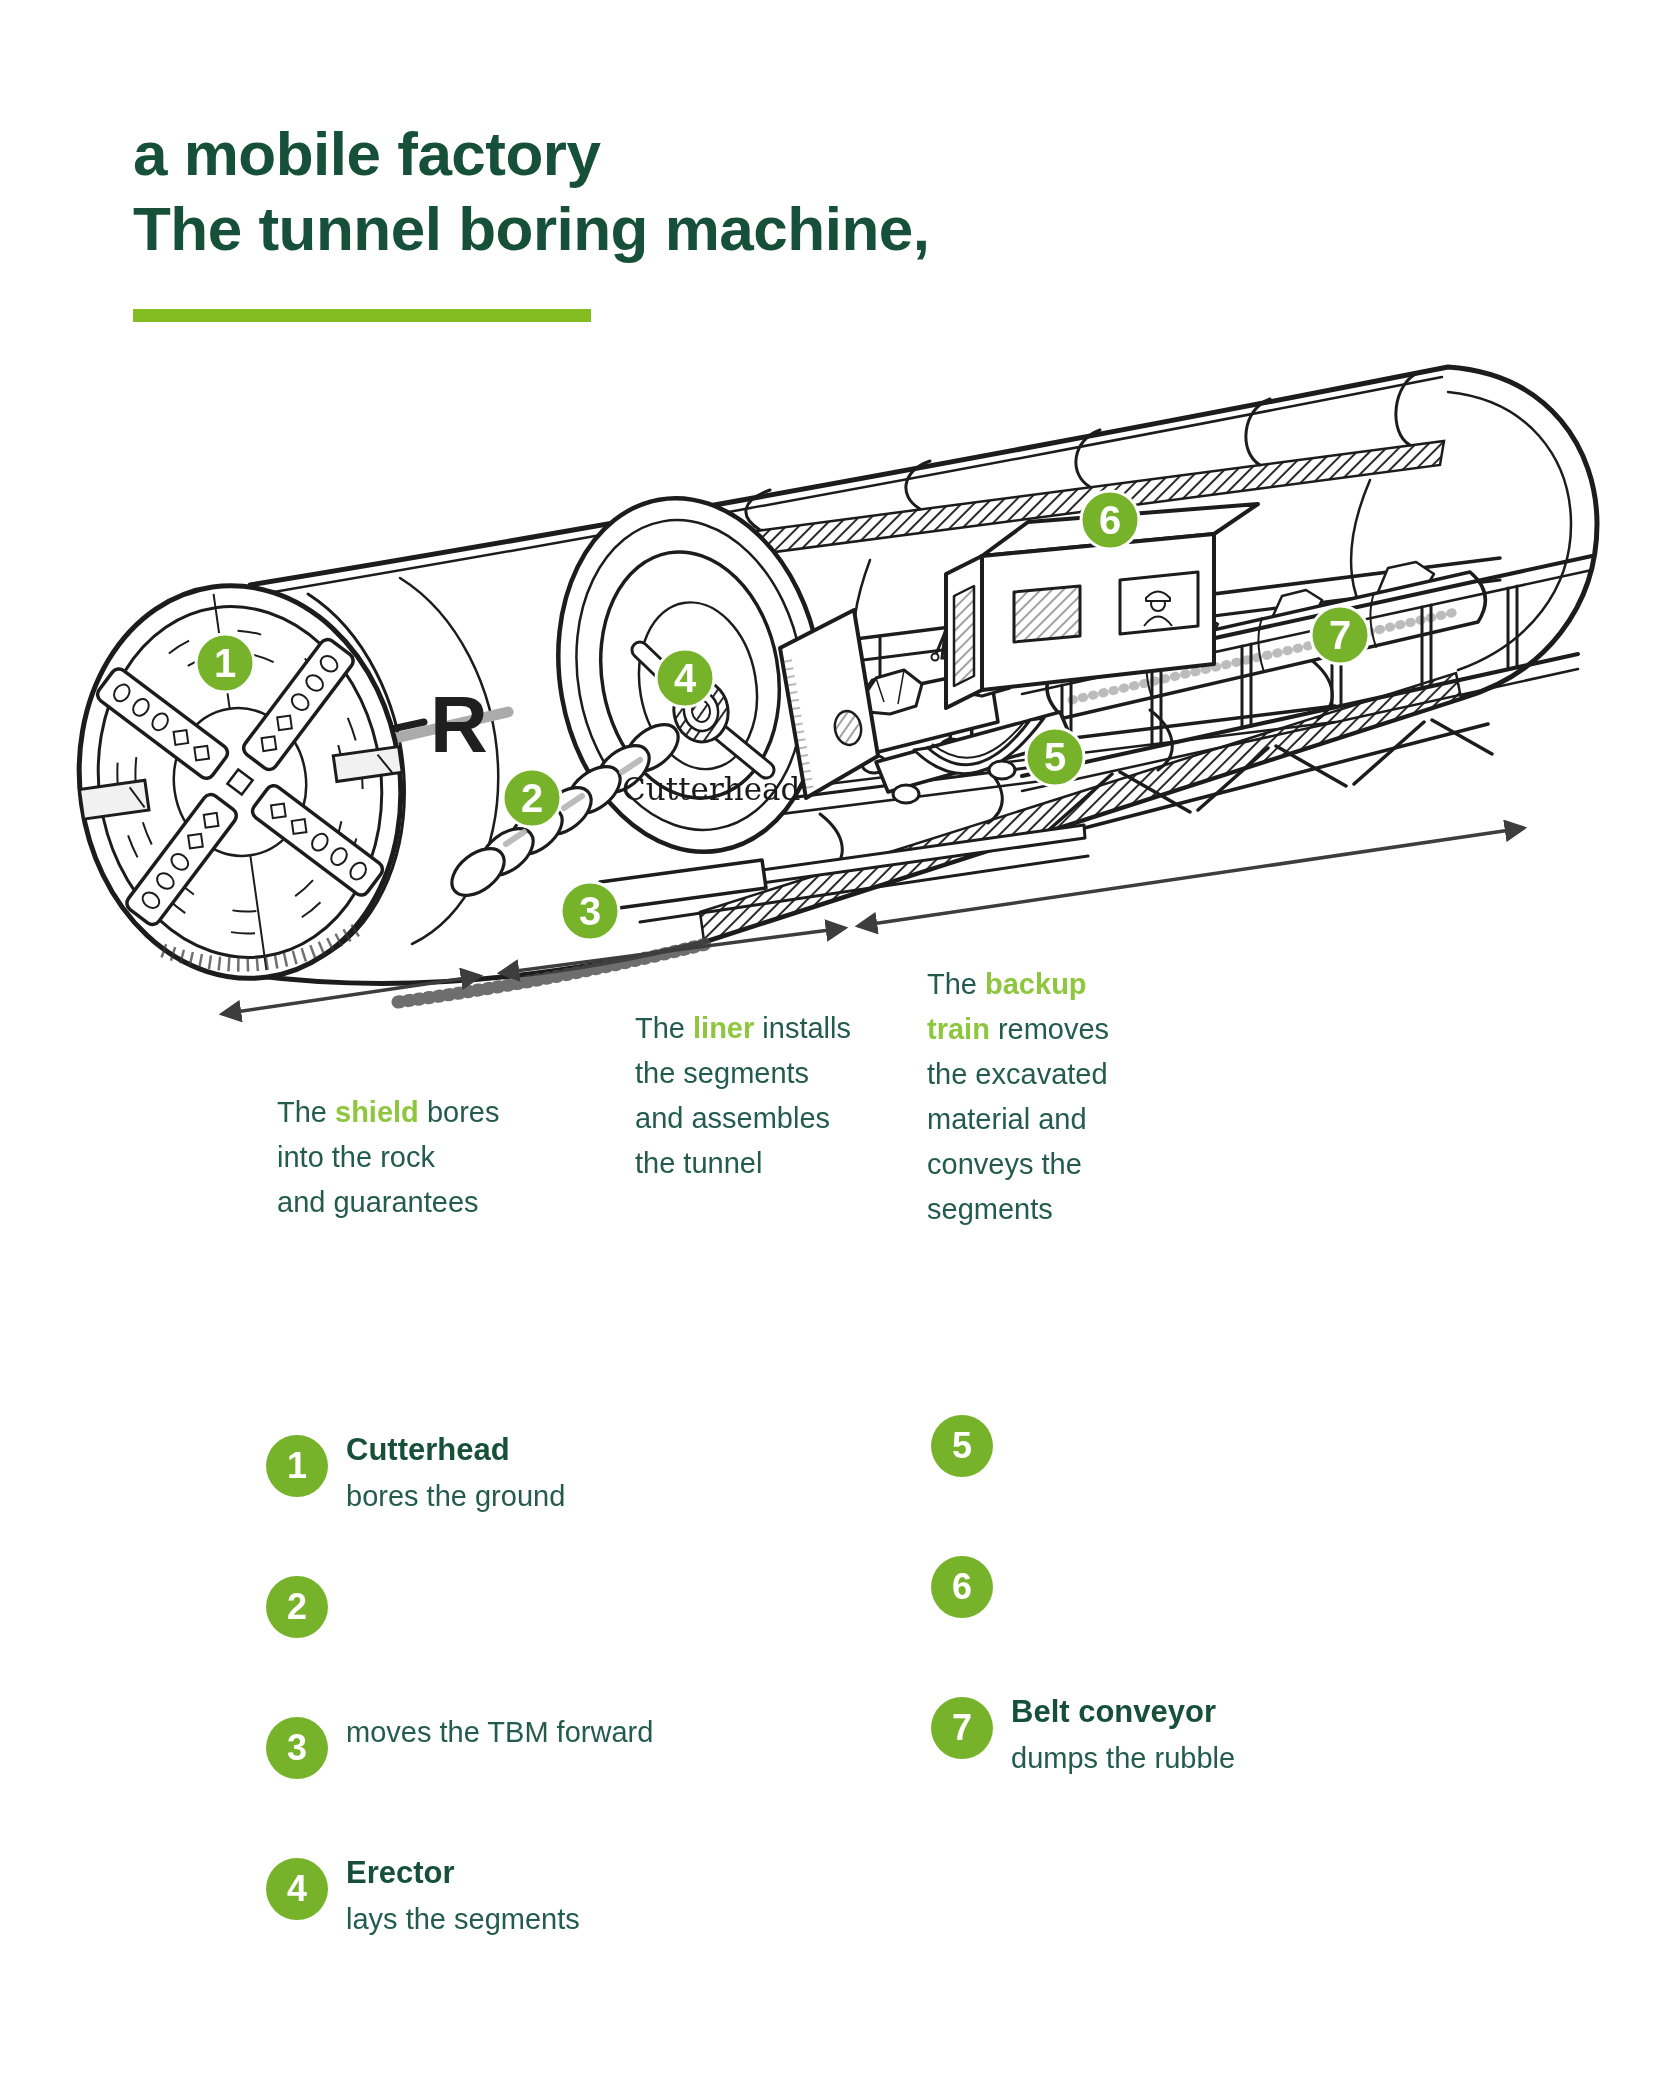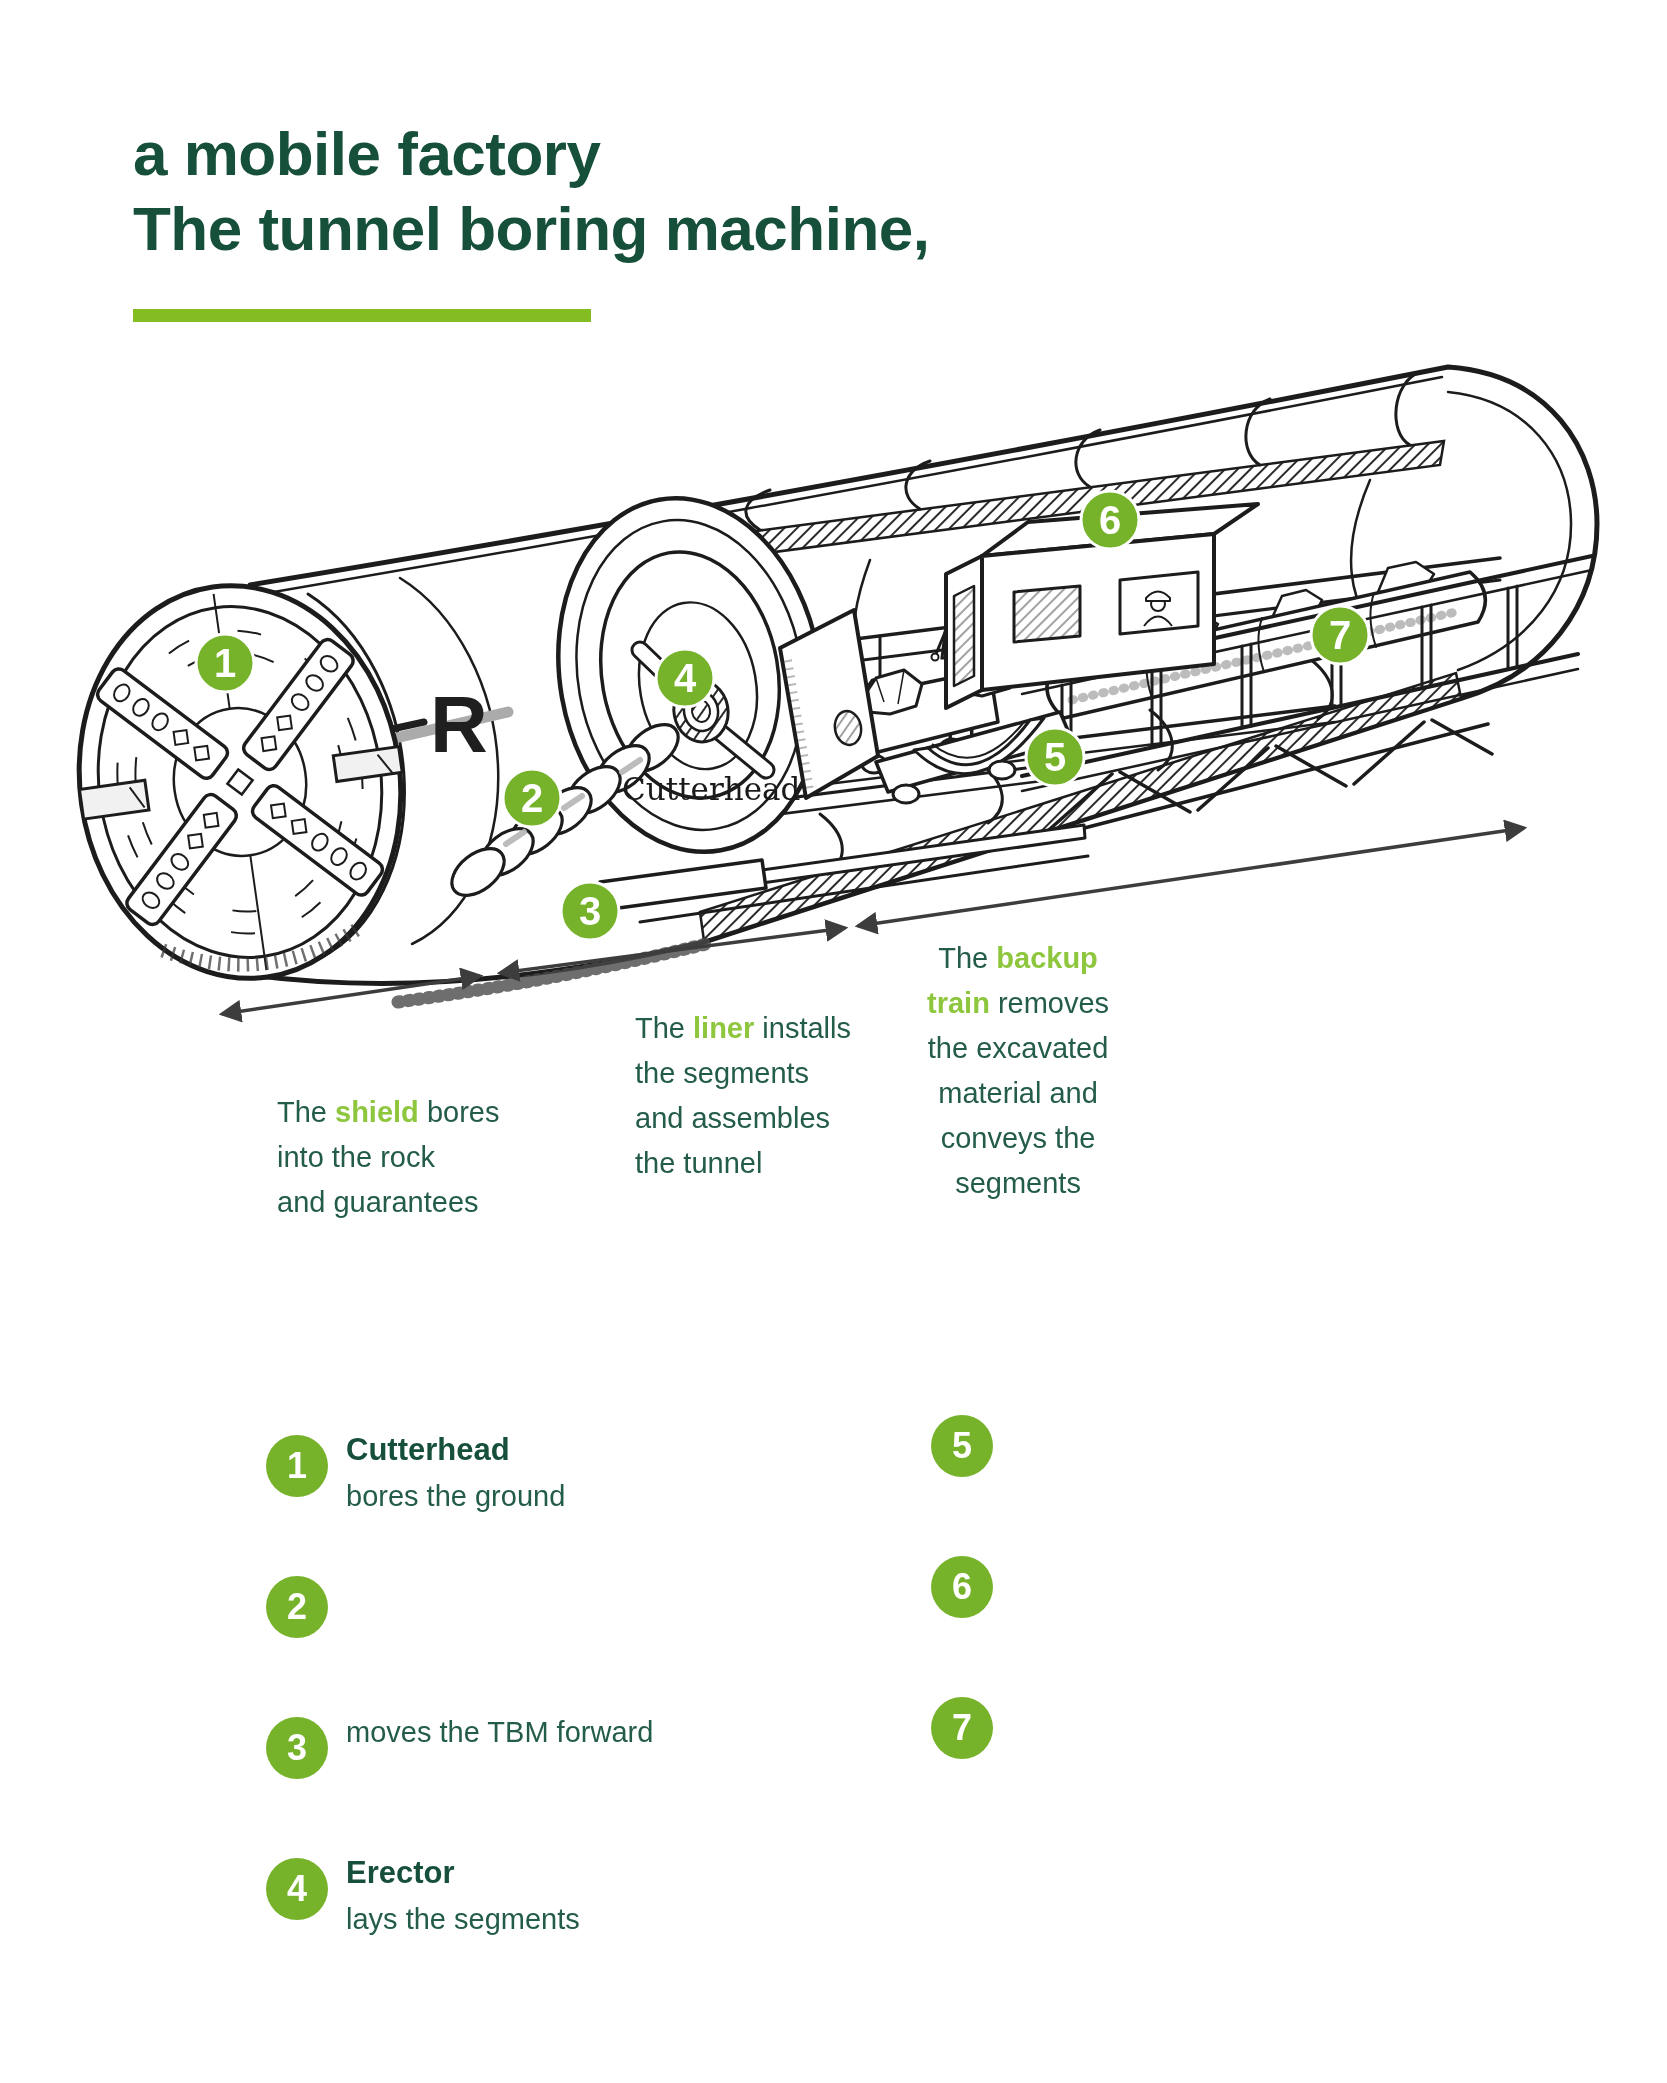--- a/index.html
+++ b/index.html
@@ -315,21 +315,21 @@
       <div><span>The </span><span class="hl">shield</span><span> bores</span></div>
       <div><span>into the rock</span></div>
       <div><span>and guarantees</span></div>
     </div>
     <div class="caption" style="left: 635px; top: 1006px;">
       <div><span>The </span><span class="hl">liner</span><span> installs</span></div>
       <div><span>the segments</span></div>
       <div><span>and assembles</span></div>
       <div><span>the tunnel</span></div>
     </div>
-    <div class="caption" style="left: 927px; top: 936px; text-align: center;">
+    <div class="caption" style="left: 927px; top: 962px;">
       <div><span>The </span><span class="hl">backup</span></div>
       <div><span class="hl">train</span><span> removes</span></div>
       <div><span>the excavated</span></div>
       <div><span>material and</span></div>
       <div><span>conveys the</span></div>
       <div><span>segments</span></div>
     </div>
   </div>
 
 <div id="legend-left" class="legend-col">
@@ -359,14 +359,18 @@
   </div>
 <div id="legend-right" class="legend-col">
     <div class="legend-row">
       <div class="legend-badge">5</div>
     </div>
     <div class="legend-row">
       <div class="legend-badge">6</div>
     </div>
     <div class="legend-row">
       <div class="legend-badge">7</div>
+      <div class="legend-text">
+        <div class="legend-name">Belt conveyor</div>
+        <div class="legend-desc">dumps the rubble</div>
+      </div>
     </div>
   </div>
 
 </body></html>

